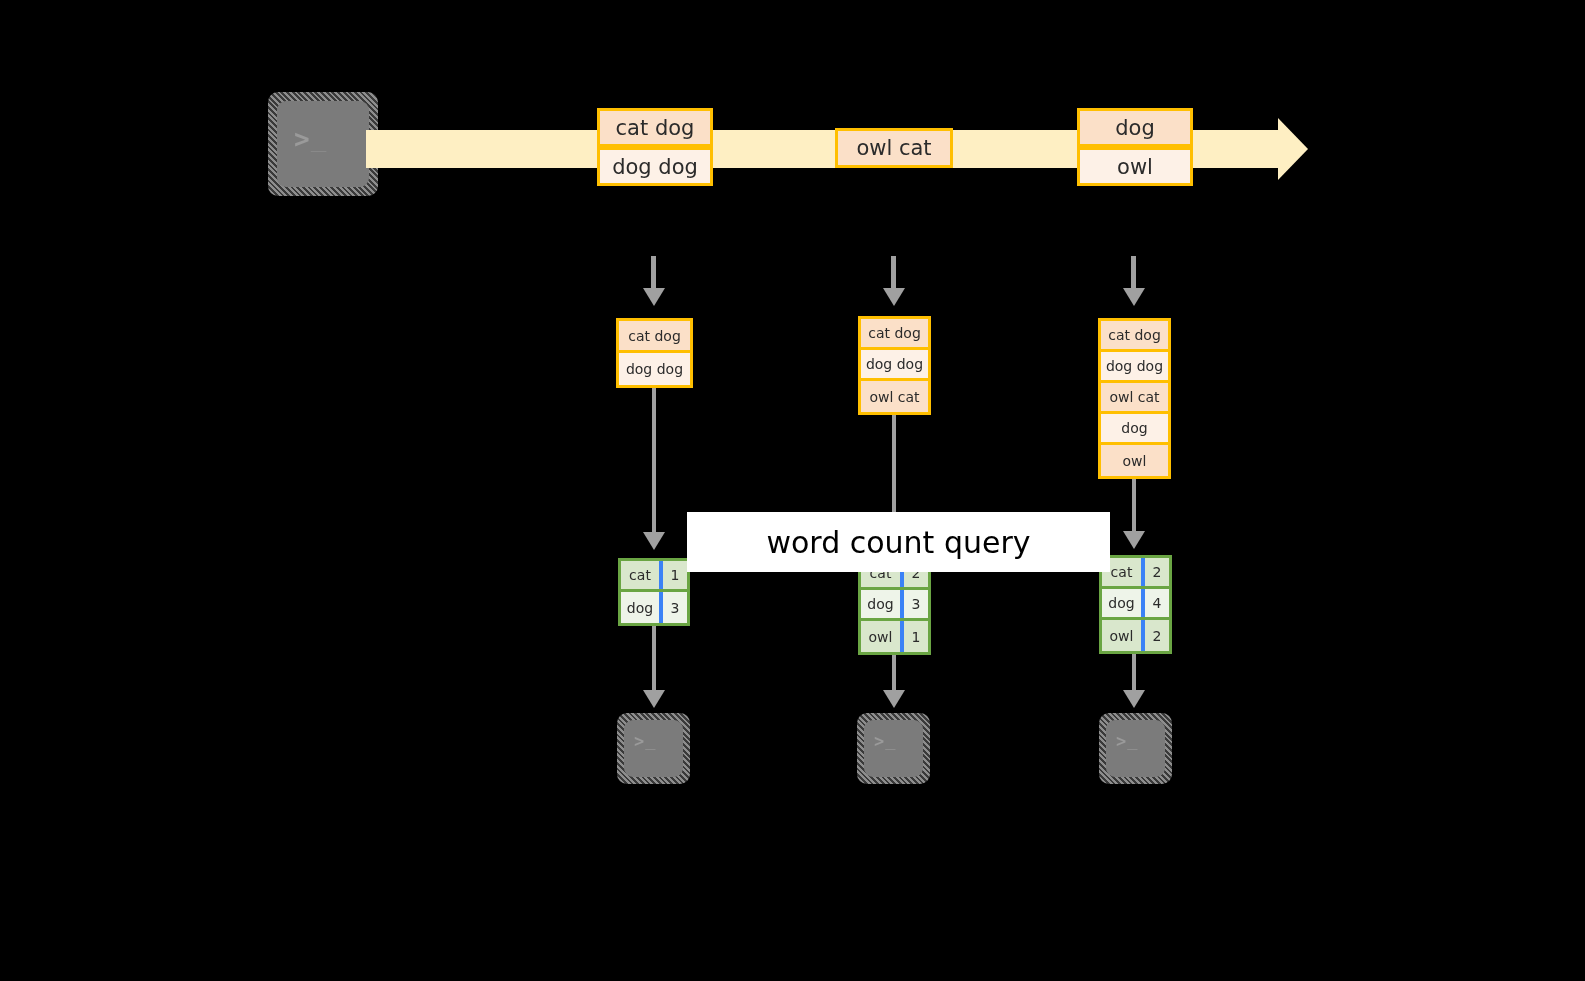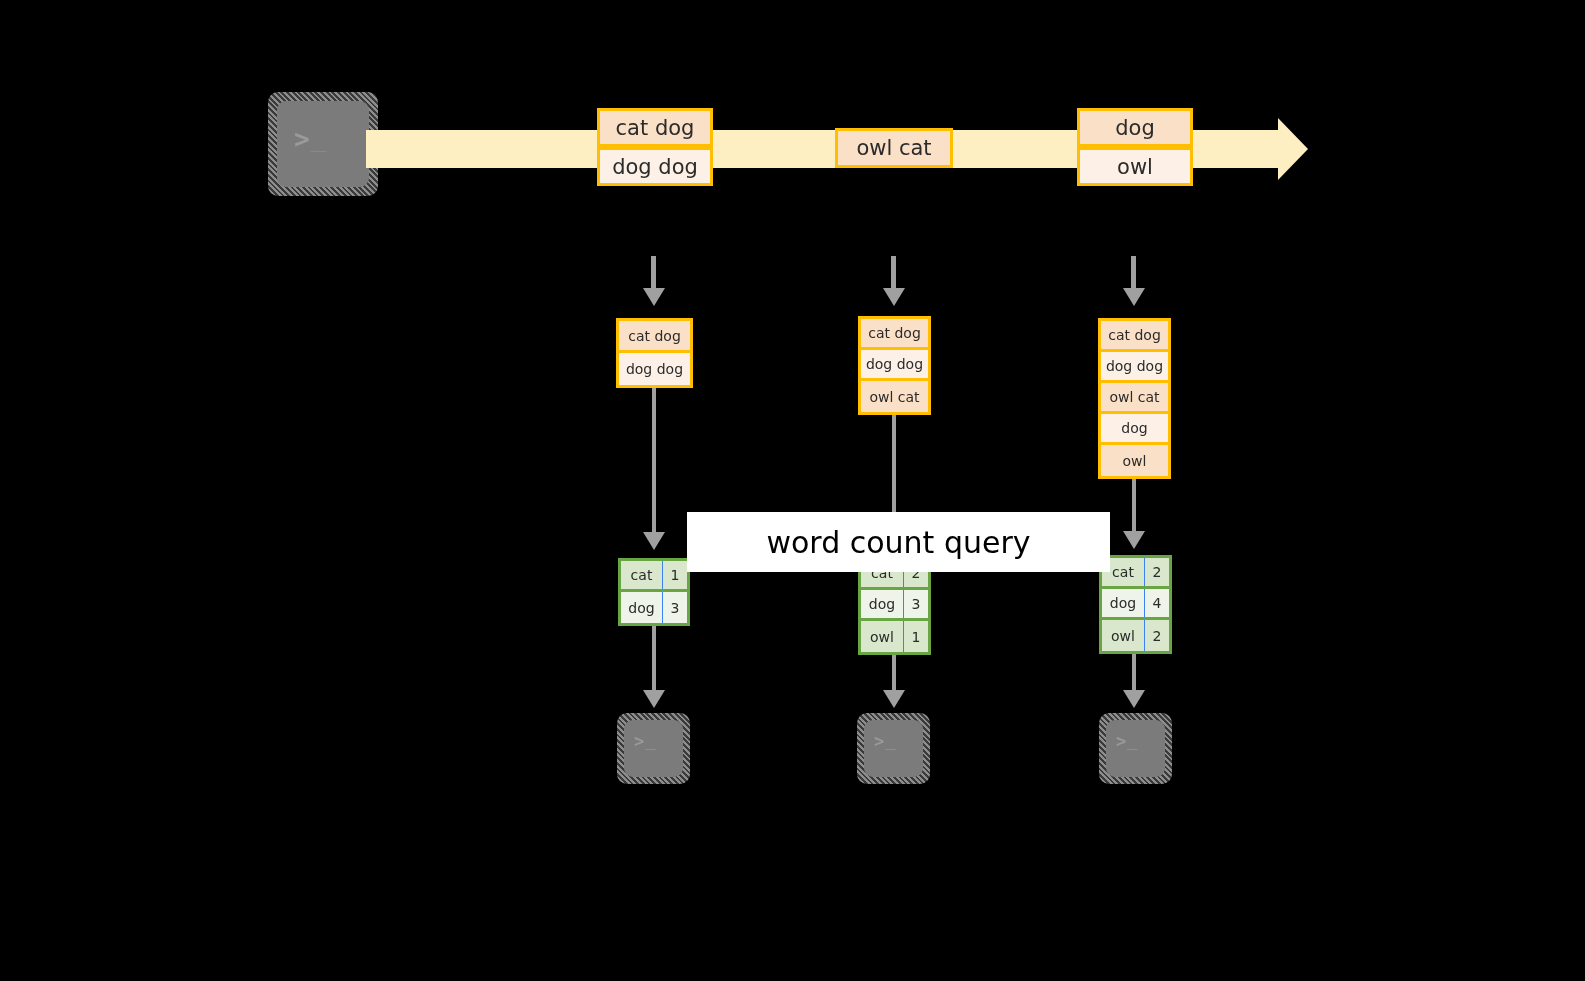--- a/index.html
+++ b/index.html
@@ -117,21 +117,21 @@
   .restable .trow:last-child { border-bottom: none; }
   .restable .tcell {
     box-sizing: border-box;
     display: flex;
     align-items: center;
     justify-content: center;
     color: #2b2b2b;
     white-space: nowrap;
     overflow: hidden;
   }
-  .restable .tcell.word { border-right: 1px solid #3b82f6; }
+  .restable .tcell.word { border-right: 4px solid #3b82f6; }
   .restable .trow.dark  .tcell { background: #d9e7cc; }
   .restable .trow.light .tcell { background: #eef4e9; }
 
   
   .conn {
     position: absolute;
     background: #a0a0a0;
   }
   .conn-head {
     position: absolute;

